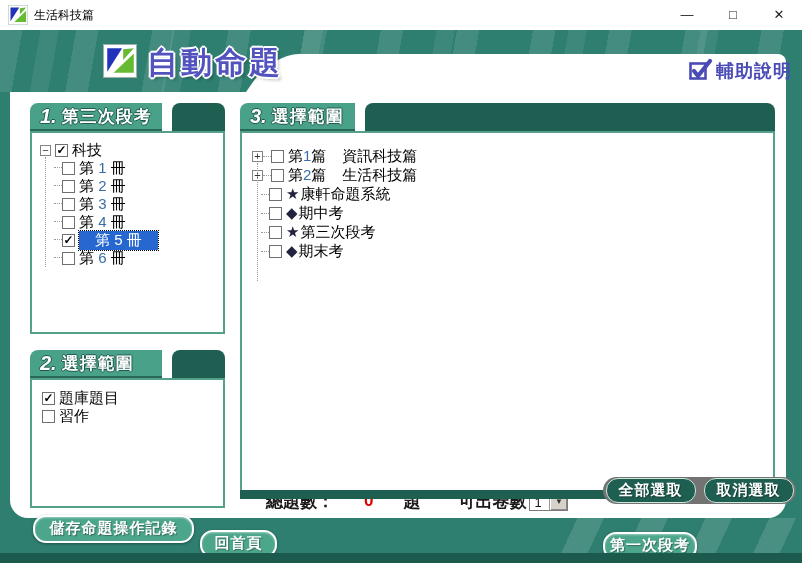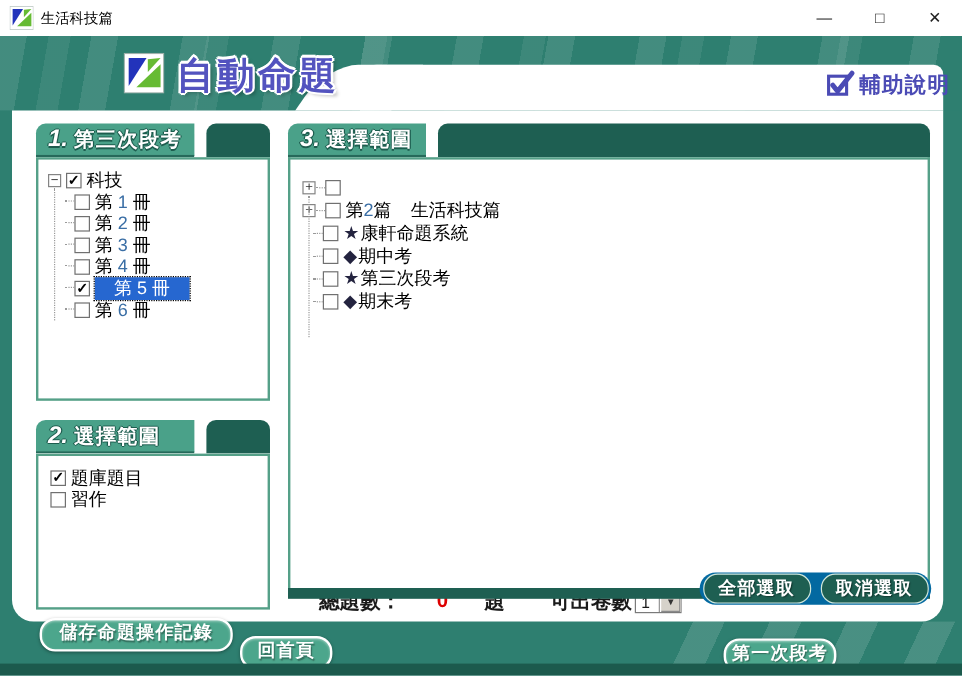--- a/index.html
+++ b/index.html
@@ -58,21 +58,21 @@
   
   .summary{position:absolute;left:24px;top:356px;height:24px;display:flex;align-items:center;
     font-size:17px;font-weight:bold;color:#1a1a1a;}
   .redval{color:#dd0000;margin:0 30px;}
   .papers{margin-left:38px;}
   .combo{display:flex;margin-left:3px;height:19px;border:1px solid #7a7a7a;background:#fff;box-sizing:border-box;}
   .combo .cval{width:19px;font-size:13px;font-weight:normal;padding:2px 0 0 4px;box-sizing:border-box;}
   .combo .cbtn{width:17px;background:#d6d2ca;border-left:1px solid #9a9a9a;box-shadow:inset 1px 1px 0 #fff, inset -1px -1px 0 #8a8a8a;
     font-size:8px;color:#333;display:flex;align-items:center;justify-content:center;cursor:pointer;}
   .p3bar{position:absolute;left:0;top:387px;width:535px;height:9px;background:#1e5f52;}
-  .pillwrap{position:absolute;left:343px;top:374px;width:193px;height:27px;background:#0369a1;border-radius:14px;
+  .pillwrap{position:absolute;left:363px;top:374px;width:193px;height:27px;background:#737373;border-radius:14px;
     display:flex;align-items:center;justify-content:center;gap:8px;}
   .gbtn{background:#1e5f52;color:#fff;font-size:15px;font-weight:bold;border:1px solid #cfe6da;
     border-radius:12px;padding:2px 12px;letter-spacing:1px;cursor:pointer;
     text-shadow:1px 1px 1px rgba(0,0,0,.4);}
   
   .stripes2{position:absolute;left:540px;top:518px;width:262px;height:36px;pointer-events:none;
     background:repeating-linear-gradient(115deg, transparent 0 34px, rgba(255,255,255,0.13) 34px 58px);}
   .fbtn{position:absolute;height:24px;background:#4ca68c;border:2px solid #fff;border-radius:13px;
     color:#fff;font-size:15px;font-weight:bold;letter-spacing:1px;text-align:center;line-height:22px;
     box-shadow:0 1px 3px rgba(0,0,0,.35), inset 0 1px 2px rgba(255,255,255,.45);box-sizing:content-box;
@@ -197,20 +197,21 @@
     <span class="btitle">選擇範圍</span>
   </div>
   <div class="tab" style="left:125px;width:410px;"></div>
   <div class="pbox" style="top:28px;width:535px;height:359px;border-bottom:none;">
     <div style="position:absolute;left:10px;top:14px;">
       <div class="vline" style="left:5px;top:16px;height:118px;"></div>
       <div class="t3row">
         <span class="expbox">+</span>
         <span class="stub"></span>
         <span class="cb"></span>
+        <span class="lbl"><span>第</span><span class="num">1</span><span>篇</span><span class="chapname">資訊科技篇</span></span>
       </div>
       <div class="t3row">
         <span class="expbox">+</span>
         <span class="stub"></span>
         <span class="cb"></span>
         <span class="lbl"><span>第</span><span class="num">2</span><span>篇</span><span class="chapname">生活科技篇</span></span>
       </div>
       <div class="t3row">
         <span class="spacer9"></span>
           <span class="stub"></span>

